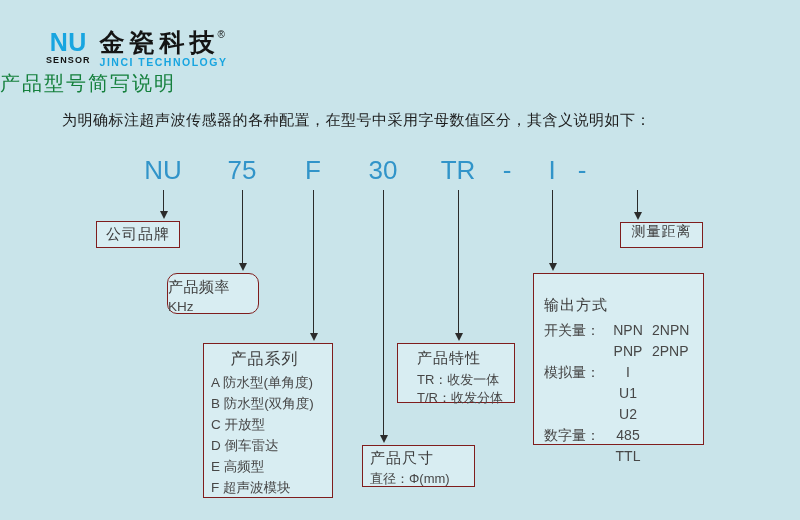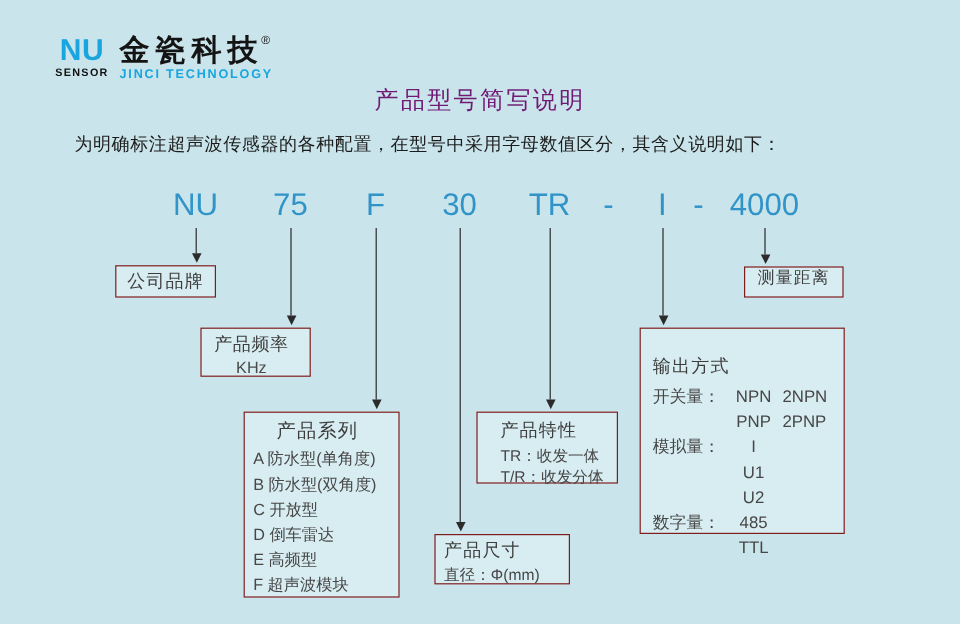--- a/index.html
+++ b/index.html
@@ -15,37 +15,37 @@
   .logo-left { display:flex; flex-direction:column; align-items:center; }
   .logo-nu { font-size:25px; font-weight:800; color:#18a5e0; line-height:24px; letter-spacing:0.5px; }
   .logo-sensor { font-size:9px; font-weight:bold; color:#111; letter-spacing:1.1px; margin-top:1px; }
   .logo-right { display:flex; flex-direction:column; }
   .logo-cn-row { display:flex; align-items:flex-start; }
   .logo-cn { font-size:25px; font-weight:bold; color:#141414; letter-spacing:5px; line-height:25px; }
   .logo-reg { font-size:10px; color:#141414; line-height:10px; margin-left:-2px; }
   .logo-en { font-size:10.5px; font-weight:bold; color:#18a5e0; letter-spacing:1.5px; margin-top:1px; }
 
   
-  .page-title { position:absolute; top:70px; left:0; width:100%; text-align:center; font-size:20px; color:#701a75; letter-spacing:2px; }
+  .page-title { position:absolute; top:70px; left:0; width:100%; text-align:left; font-size:20px; color:#15803d; letter-spacing:2px; }
   .subtitle { position:absolute; top:111px; left:62px; font-size:15px; color:#1c1c1c; letter-spacing:0.5px; }
 
   
   .model-seg { position:absolute; top:155px; transform:translateX(-50%); font-size:26px; color:#3194c9; white-space:nowrap; }
 
   
   .vline { position:absolute; width:1px; background:#2b2b2b; }
   .ahead { position:absolute; width:0; height:0; transform:translateX(-50%);
            border-left:4px solid transparent; border-right:4px solid transparent; border-top:8px solid #2b2b2b; }
 
   
   .box { position:absolute; background:#d8edf2; border:1px solid #7f1d1d; box-sizing:border-box; color:#3d3d3d; }
   .box-brand   { left:96px;  top:221px; width:84px;  height:27px; display:flex; align-items:center; justify-content:center; font-size:15px; letter-spacing:1px; }
   .box-dist    { left:620px; top:222px; width:83px;  height:26px; display:flex; align-items:flex-start; justify-content:center; font-size:14px; letter-spacing:1px; }
 
-  .box-freq    { left:167px; top:273px; width:92px;  height:41px; text-align:center; padding:4px 7px 0 0; }
+  .box-freq    { left:167px; top:273px; width:92px;  height:41px; text-align:left; padding:4px 7px 0 0;border-radius:10px; }
   .freq-title  { font-size:15px; letter-spacing:0.5px; }
   .freq-unit   { font-size:13.5px; margin-top:2px; color:#4a4a4a; }
 
   .box-series  { left:203px; top:343px; width:130px; height:155px; }
   .series-title{ font-size:16px; text-align:center; padding:5px 7px 2px 0; letter-spacing:1px; }
   .series-item { font-size:13.5px; line-height:21px; padding-left:7px; color:#474747; white-space:nowrap; }
 
   .box-feature { left:397px; top:343px; width:118px; height:60px;padding-left:12px; }
   .feature-title{ font-size:15px; padding:5px 0 3px 7px; letter-spacing:1px; }
   .feature-item{ font-size:13px; line-height:18px; padding-left:7px; color:#474747; }
@@ -84,21 +84,20 @@
   <div class="subtitle">为明确标注超声波传感器的各种配置，在型号中采用字母数值区分，其含义说明如下：</div>
 
   <span class="model-seg" style="left:163px">NU</span>
   <span class="model-seg" style="left:242px">75</span>
   <span class="model-seg" style="left:313px">F</span>
   <span class="model-seg" style="left:383px">30</span>
   <span class="model-seg" style="left:458px">TR</span>
   <span class="model-seg" style="left:507px">-</span>
   <span class="model-seg" style="left:552px">I</span>
   <span class="model-seg" style="left:582px">-</span>
-  <span class="model-seg" style="left:637px">4000</span>
 
   <div class="vline" style="left:163px;top:190px;height:21px"></div>
   <div class="ahead" style="left:163.5px;top:211px"></div>
   <div class="vline" style="left:242px;top:190px;height:73px"></div>
   <div class="ahead" style="left:242.5px;top:263px"></div>
   <div class="vline" style="left:313px;top:190px;height:143px"></div>
   <div class="ahead" style="left:313.5px;top:333px"></div>
   <div class="vline" style="left:383px;top:190px;height:245px"></div>
   <div class="ahead" style="left:383.5px;top:435px"></div>
   <div class="vline" style="left:458px;top:190px;height:143px"></div>

